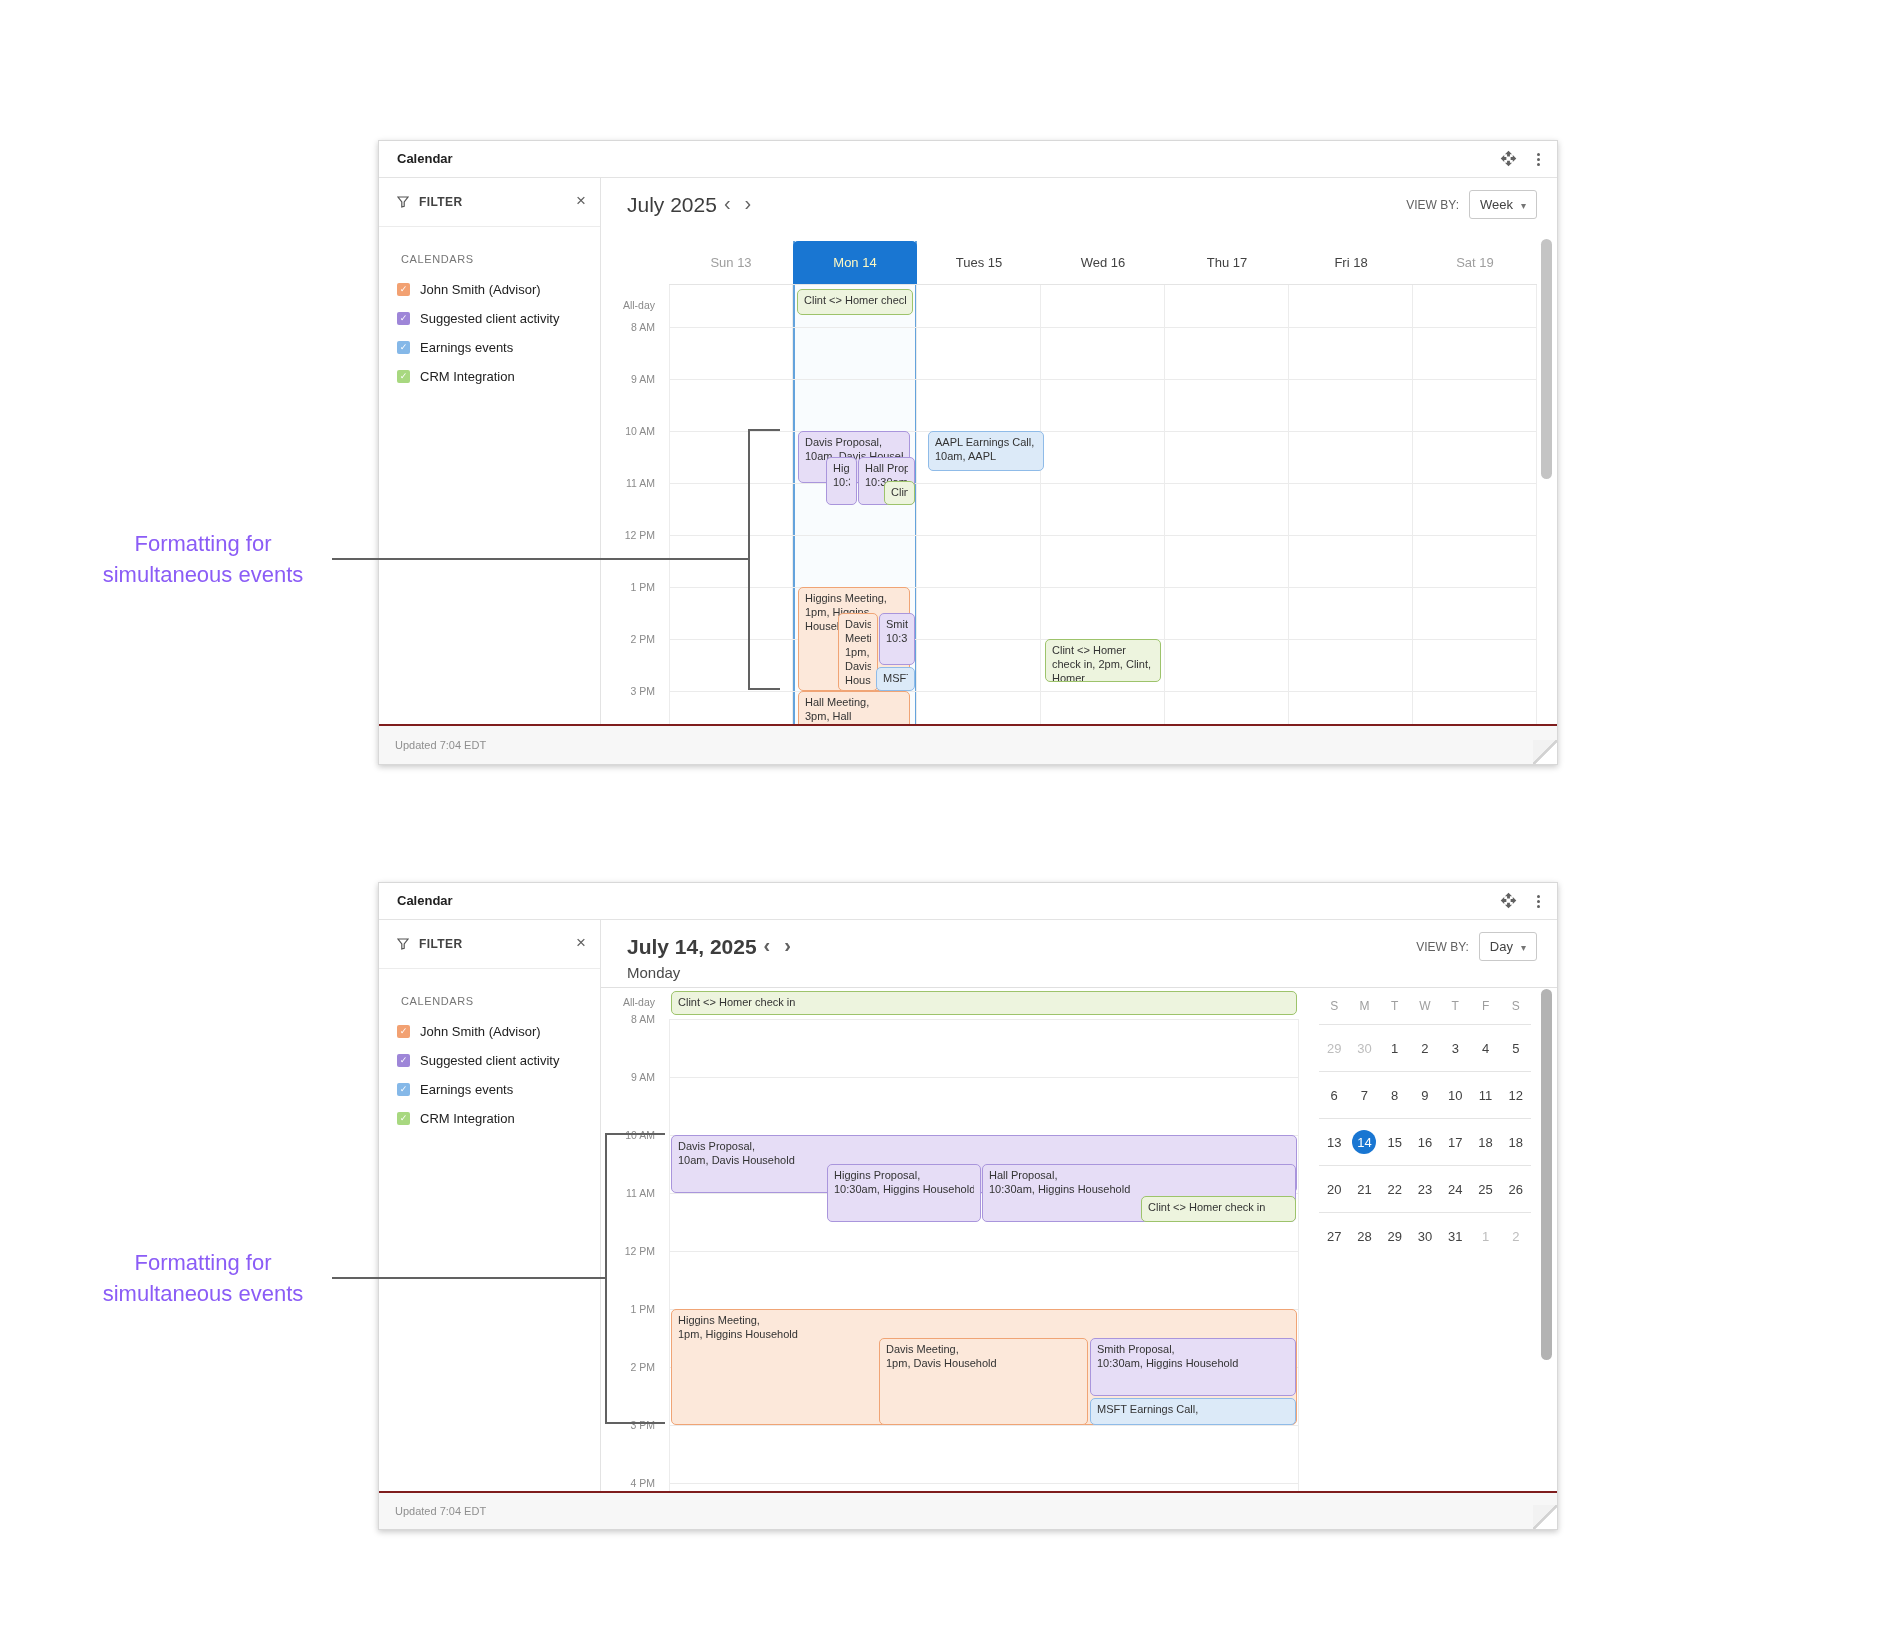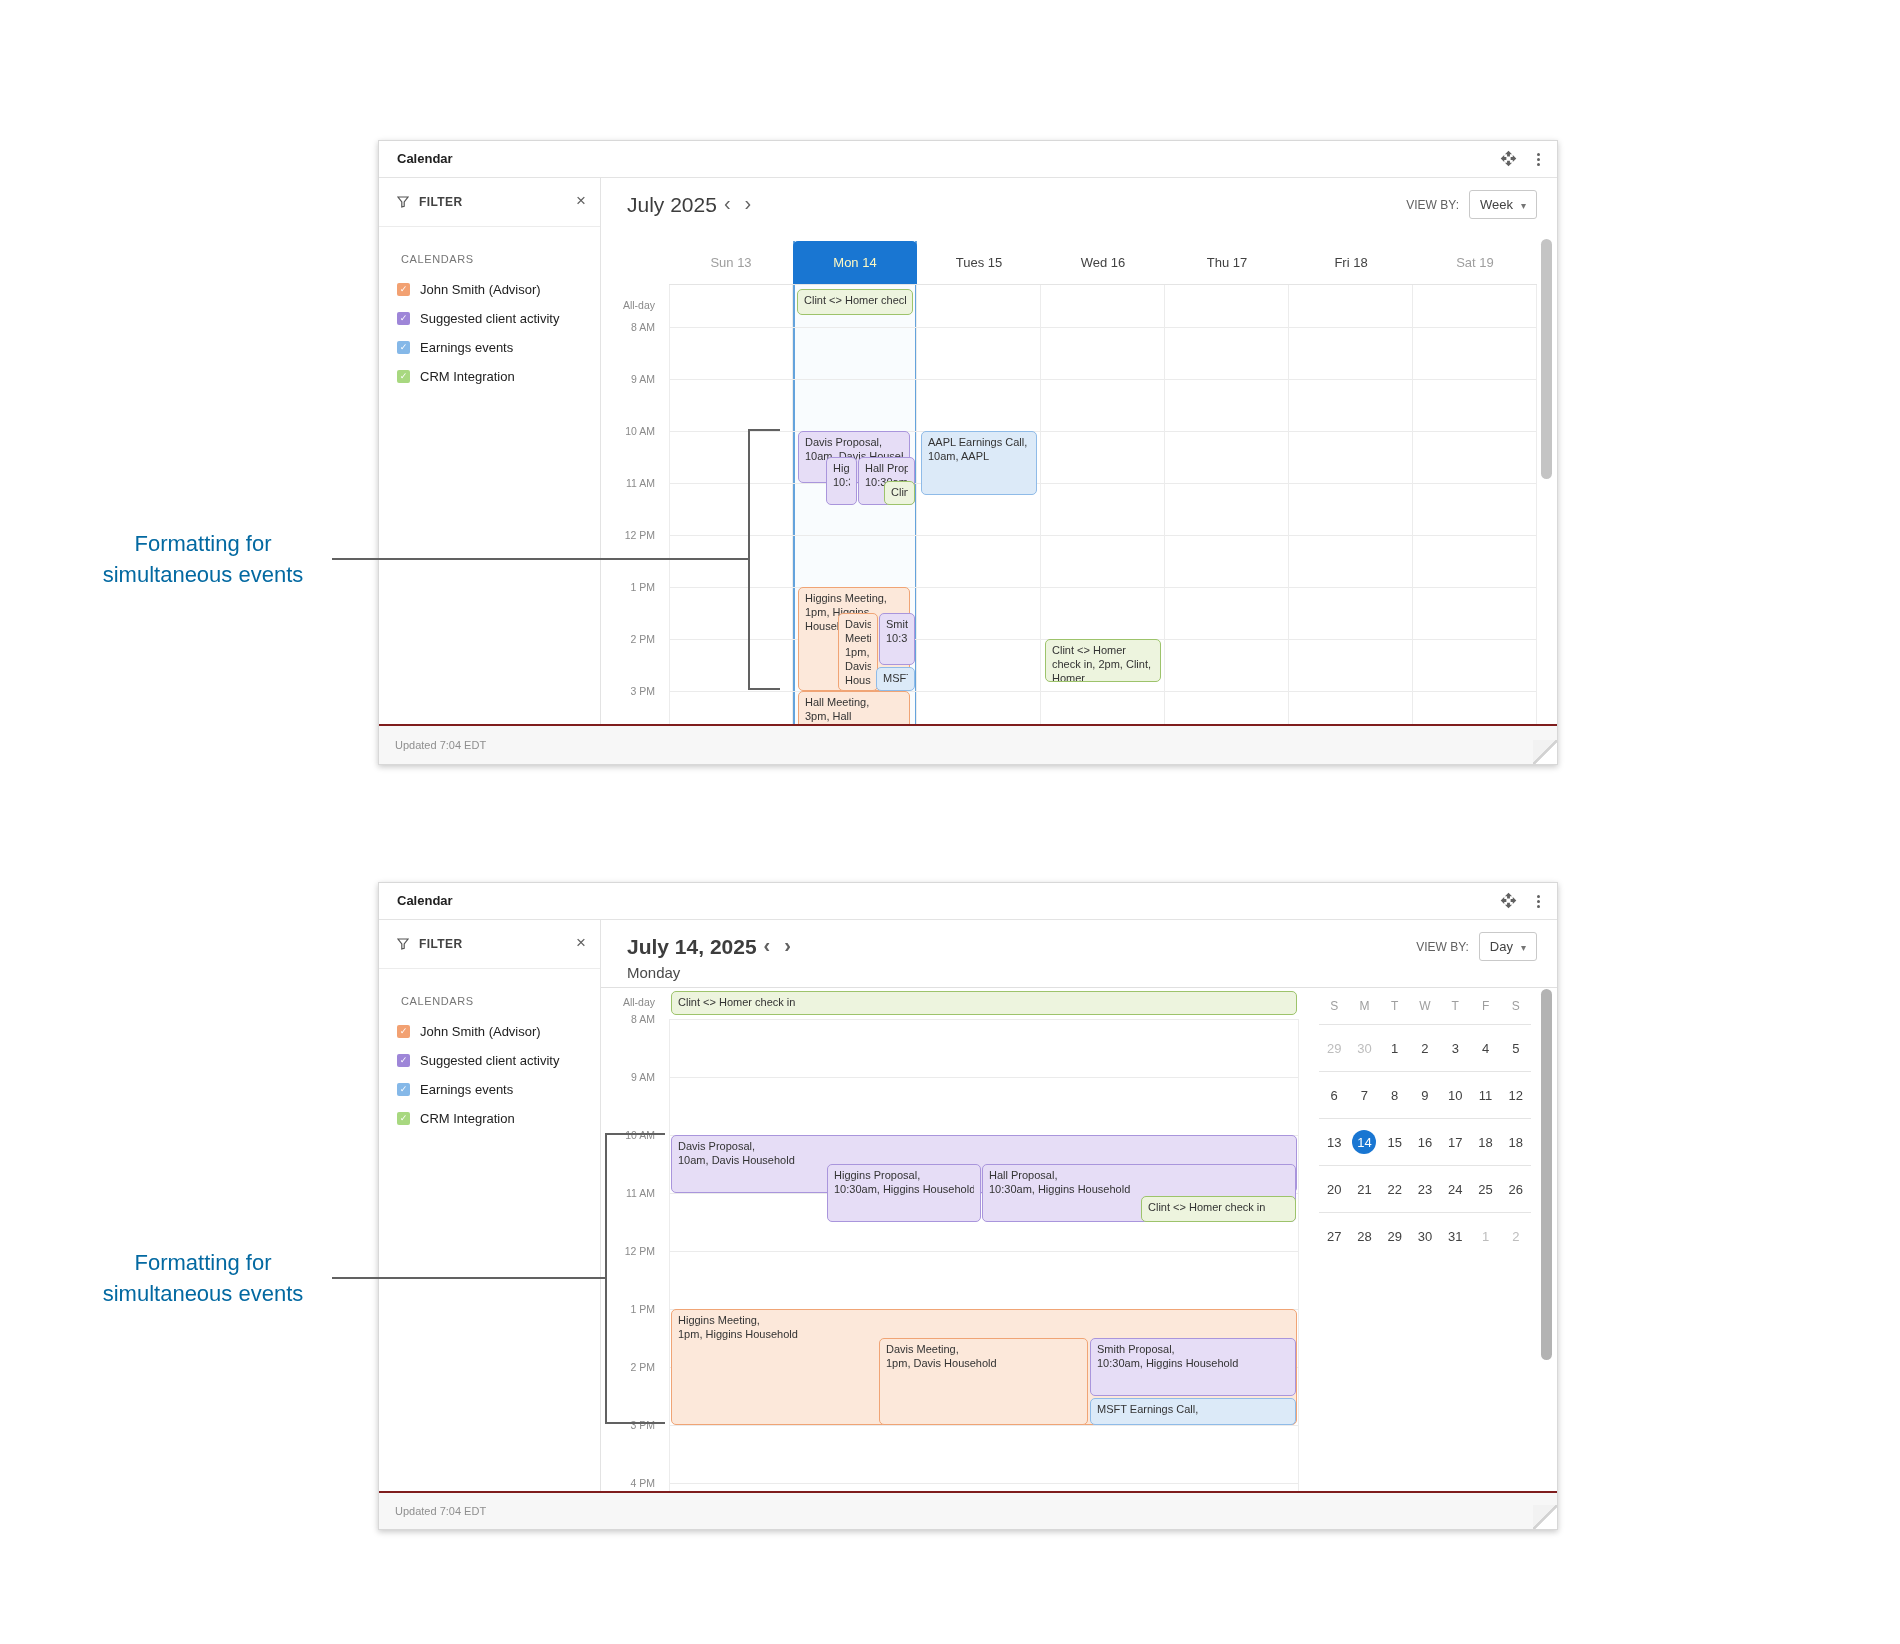--- a/index.html
+++ b/index.html
@@ -102,21 +102,21 @@
 
   
   .pfooter{position:absolute;left:0;right:0;bottom:0;background:#f7f7f7;border-top:2px solid #7f1d1d;}
   #week-panel .pfooter{height:38px;}
   #day-panel .pfooter{height:36px;}
   .pfooter .ftext{position:absolute;left:16px;top:50%;transform:translateY(-50%);font-size:11px;color:#8f8f8f;}
   .fold{position:absolute;right:0;bottom:0;width:24px;height:24px;
         background:linear-gradient(to top left,#ffffff 0 45%,#d2d2d2 46% 52%,#f2f2f2 53% 100%);}
 
   
-  .ann{position:absolute;left:80px;width:246px;text-align:center;font-size:22px;line-height:31px;color:#0369a1;z-index:60;}
+  .ann{position:absolute;left:80px;width:246px;text-align:center;font-size:22px;line-height:31px;color:#8b5cf6;z-index:60;}
   .leader{position:absolute;height:2px;background:#616161;z-index:60;}
   .bk-v{position:absolute;width:2px;background:#616161;z-index:60;}
   .bk-a{position:absolute;height:2px;background:#616161;z-index:60;}
 </style>
 </head>
 <body>
 
 <div class="canvas">
 
   <section class="panel" id="week-panel">
@@ -223,21 +223,21 @@
             <span>Higgins Proposal,</span>
             <span>10:30am, Higgins Household</span>
           </div>
         <div class="ev purple" style="left:257px;top:279px;width:57px;height:48px">
             <span>Hall Proposal,</span>
             <span>10:30am, Higgins Household</span>
           </div>
         <div class="ev green" style="left:283px;top:303px;width:31px;height:24px">
             <span>Clint &lt;&gt; Homer check in</span>
           </div>
-        <div class="ev blue" style="left:320px;top:253px;width:116px;height:64px">
+        <div class="ev blue" style="left:327px;top:253px;width:116px;height:40px">
             <span>AAPL Earnings Call,</span>
             <span>10am, AAPL</span>
           </div>
         <div class="ev peach wrap" style="left:197px;top:409px;width:112px;height:104px">
             <span>Higgins Meeting,</span>
             <span>1pm, Higgins Household</span>
           </div>
         <div class="ev peach wrap" style="left:237px;top:435px;width:40px;height:78px">
             <span>Davis Meeting,</span>
             <span>1pm, Davis Household</span>

